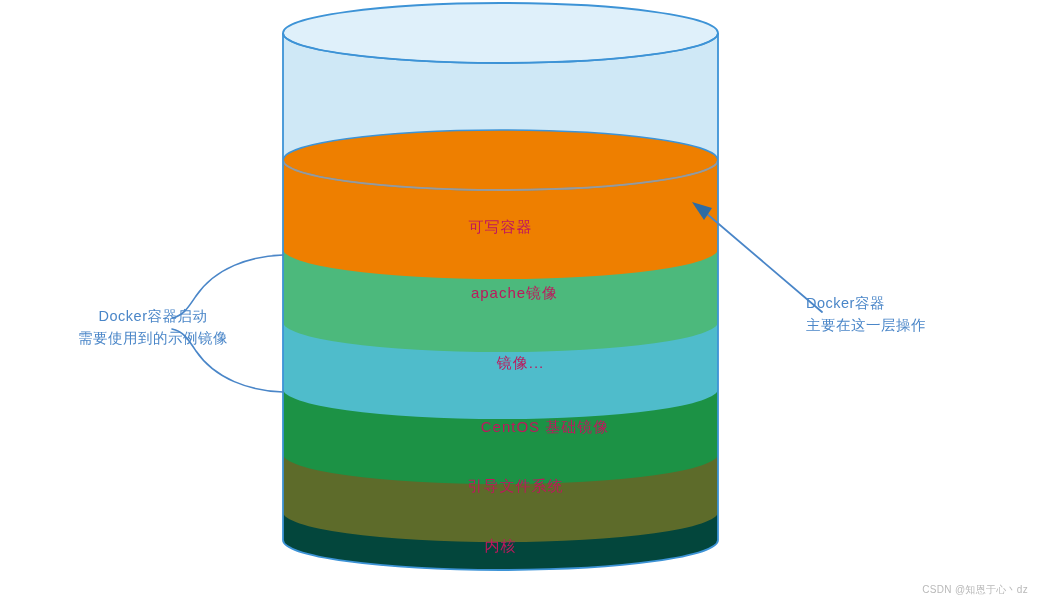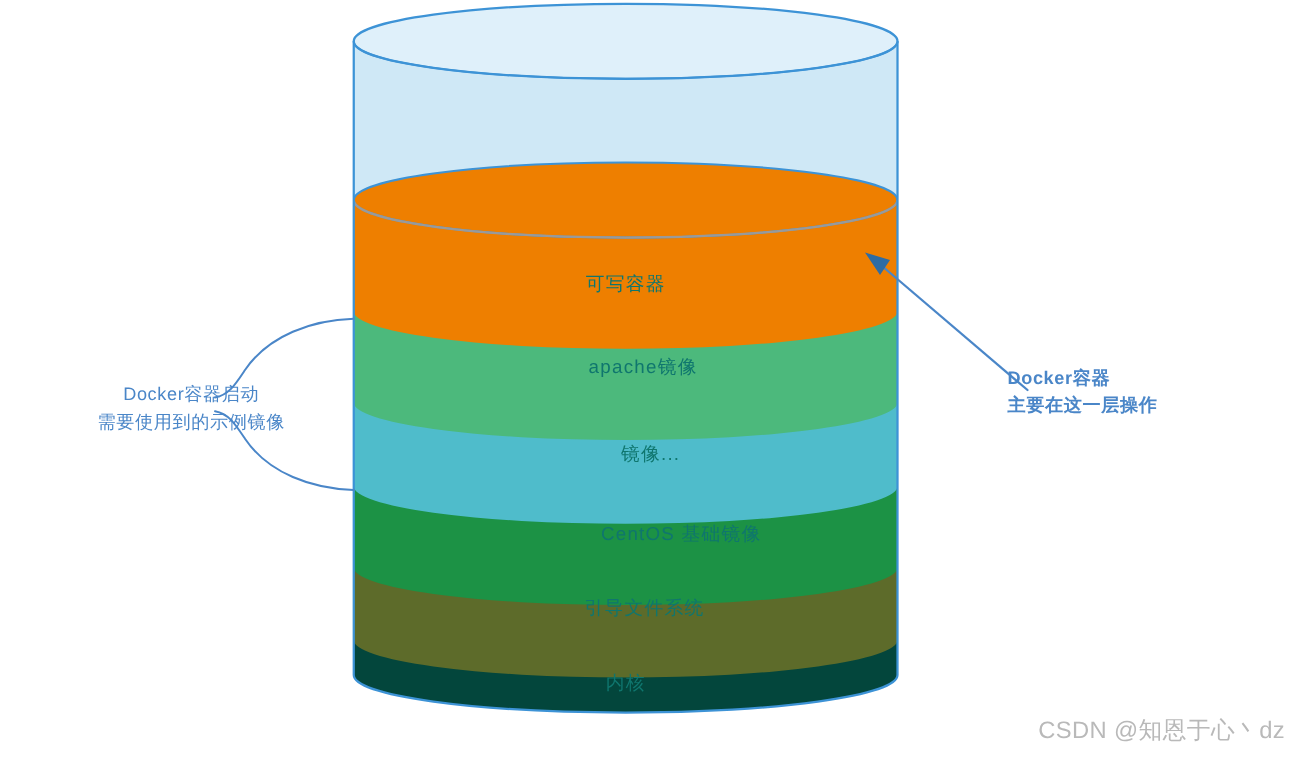--- a/index.html
+++ b/index.html
@@ -21,37 +21,37 @@
     white-space:nowrap;
     font-size:13px;color:#4a4a4a;letter-spacing:.2px;
   }
 
   .lbl{
     position:absolute;
     white-space:nowrap;
     pointer-events:none;
   }
   .layer-label{
-    color:#0f766e;
+    color:#be185d;
     font-size:15px;
     text-align:center;
     letter-spacing:1px;
   }
   .anno{
     color:#4a86c8;
     font-size:14.5px;
     line-height:22px;
     letter-spacing:.5px;
   }
   .anno.left{text-align:center;}
   .anno.right{text-align:left;}
 
   .watermark{
     position:absolute;right:16px;bottom:10px;
-    color:#b9b9b9;font-size:19px;letter-spacing:.3px;
+    color:#b9b9b9;font-size:10px;letter-spacing:.3px;
     white-space:nowrap;
   }
 </style>
 </head>
 <body>
 
 <div class="toprule">
   <div class="clip"></div>
 </div>
 
@@ -147,20 +147,20 @@
 
   <div class="lbl layer-label" style="left:283px;top:477px;width:465px;">引导文件系统</div>
 
   <div class="lbl layer-label" style="left:283px;top:537px;width:435px;font-family:Liberation Serif, serif;">内核</div>
 
   <div class="lbl anno left" style="left:38px;top:305px;width:230px;">
     <div>Docker容器启动</div>
     <div>需要使用到的示例镜像</div>
   </div>
 
-  <div class="lbl anno right" style="left:806px;top:292px;width:200px;font-weight:bold;">
+  <div class="lbl anno right" style="left:806px;top:292px;width:200px;">
     <div>Docker容器</div>
     <div>主要在这一层操作</div>
   </div>
 
   <div class="watermark">CSDN @知恩于心丶dz</div>
 
 </div>
 
 </body></html>

